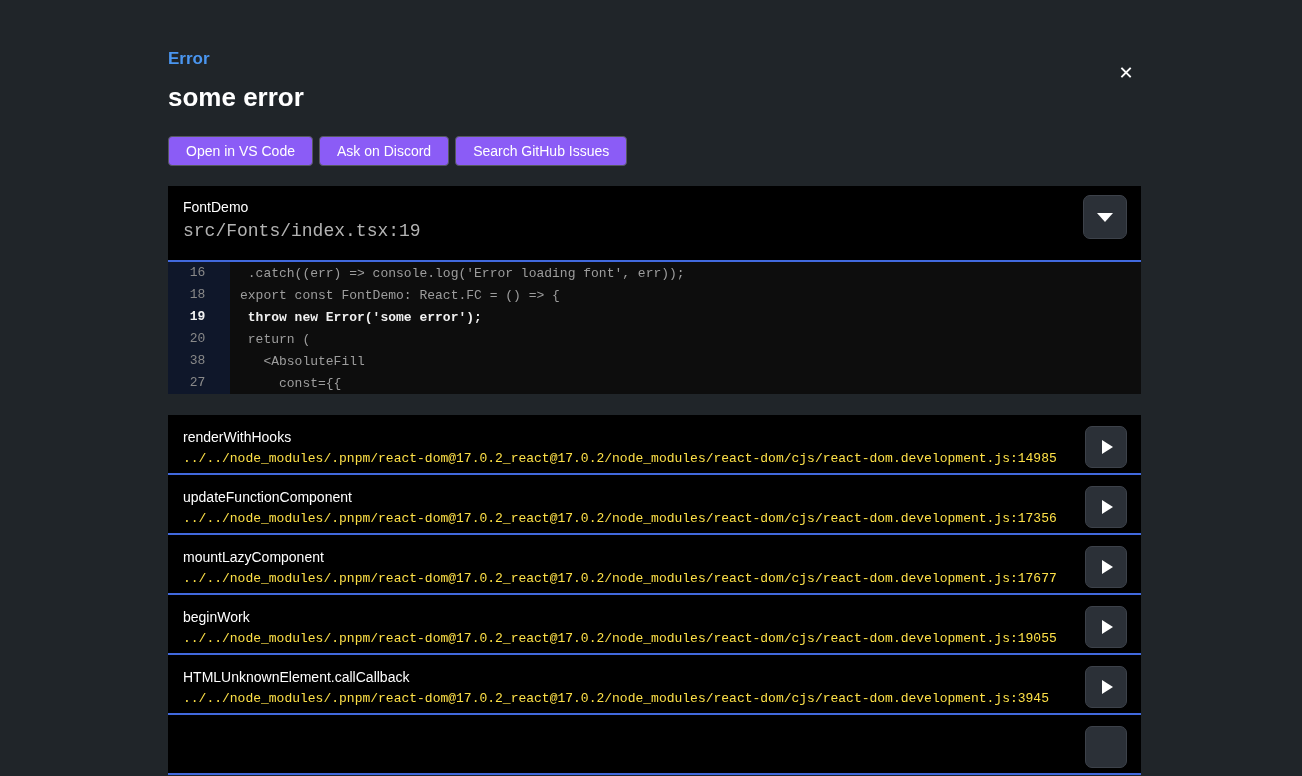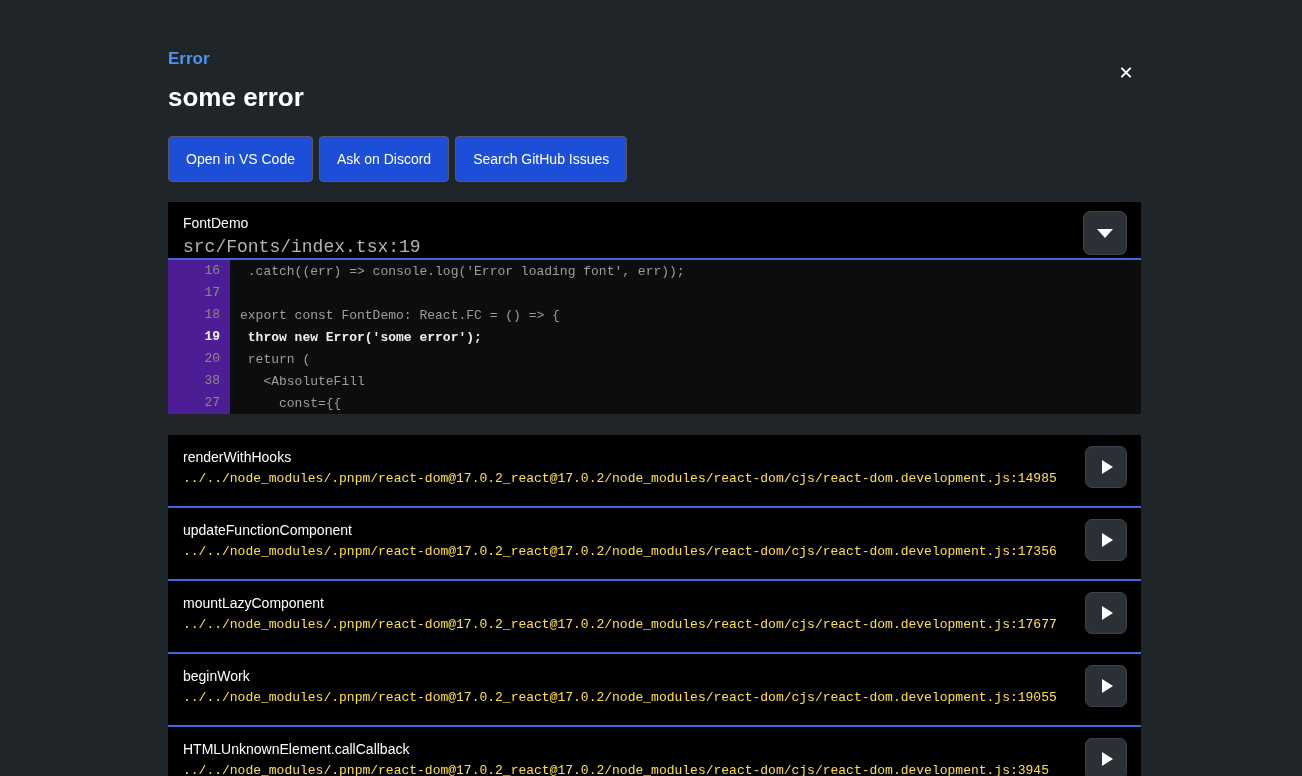--- a/index.html
+++ b/index.html
@@ -22,23 +22,23 @@
   .page-title {
     margin-top: 13px;
     font-size: 26px; font-weight: bold;
     color: #ffffff;
   }
   .actions {
     margin-top: 23px;
     display: flex; gap: 6px;
   }
   .action-btn {
-    height: 46px;
+    height: 30px;
     padding: 0 17px;
-    background: #1d4ed8;
+    background: #8b5cf6;
     border: 1px solid #56595f;
     border-radius: 4px;
     color: #ffffff;
     font-family: "Liberation Sans", sans-serif;
     font-size: 14px;
     display: inline-flex; align-items: center;
     cursor: pointer;
   }
   .close-btn {
     position: absolute;
@@ -49,21 +49,21 @@
     font-size: 18px; font-weight: bold;
     cursor: pointer;
     font-family: "DejaVu Sans", sans-serif;
     line-height: 26px; text-align: center;
     padding: 0;
   }
   
   .codeframe { margin-top: 20px; }
   .cf-header {
     background: #000000;
-    height: 58px;
+    height: 76px;
     border-bottom: 2px solid #4169dd;
     position: relative;
     padding: 13px 0 0 15px;
   }
   .cf-fn {
     color: #ffffff; font-size: 14px;
   }
   .cf-loc {
     margin-top: 6px;
     color: #b3b3b3;
@@ -98,39 +98,39 @@
   .cf-code { background: #0d0d0d; }
   .code-row {
     display: flex;
     height: 22px;
     align-items: center;
     font-family: "Liberation Mono", monospace;
     font-size: 13px;
   }
   .gutter {
     width: 62px; height: 22px;
-    background: #4c1d95;
+    background: #0f172a;
     color: #898989;
-    text-align: right;
-    padding-right: 10px;
+    text-align: center;
+    padding-right: 3px;
     line-height: 22px;
     flex: none;
   }
   .code-text {
     padding-left: 10px;
     color: #9d9d9d;
     white-space: pre;
   }
   .code-row.hl .gutter { color: #f0f0f0; font-weight: bold; }
   .code-row.hl .code-text { color: #f0f0f0; font-weight: bold; }
   
   .stack { margin-top: 21px; }
   .frame {
     background: #000000;
-    height: 73px;
+    height: 60px;
     border-bottom: 2px solid #4169dd;
     position: relative;
     padding: 14px 70px 0 15px;
   }
   .frame-fn { color: #ffffff; font-size: 14px; }
   .frame-path {
     margin-top: 6px;
     color: #fde047;
     font-family: "Liberation Mono", monospace;
     font-size: 13px;
@@ -161,24 +161,20 @@
       <button class="icon-btn">
         <span class="tri-down"></span>
       </button>
     </div>
     <div class="cf-code">
       <div class="code-row">
         <div class="gutter">16</div>
         <div class="code-text"> .catch((err) =&gt; console.log('Error loading font', err));</div>
       </div>
       <div class="code-row">
-        <div class="gutter">17</div>
-        <div class="code-text"></div>
-      </div>
-      <div class="code-row">
         <div class="gutter">18</div>
         <div class="code-text">export const FontDemo: React.FC = () =&gt; {</div>
       </div>
       <div class="code-row hl">
         <div class="gutter">19</div>
         <div class="code-text"> throw new Error('some error');</div>
       </div>
       <div class="code-row">
         <div class="gutter">20</div>
         <div class="code-text"> return (</div>

